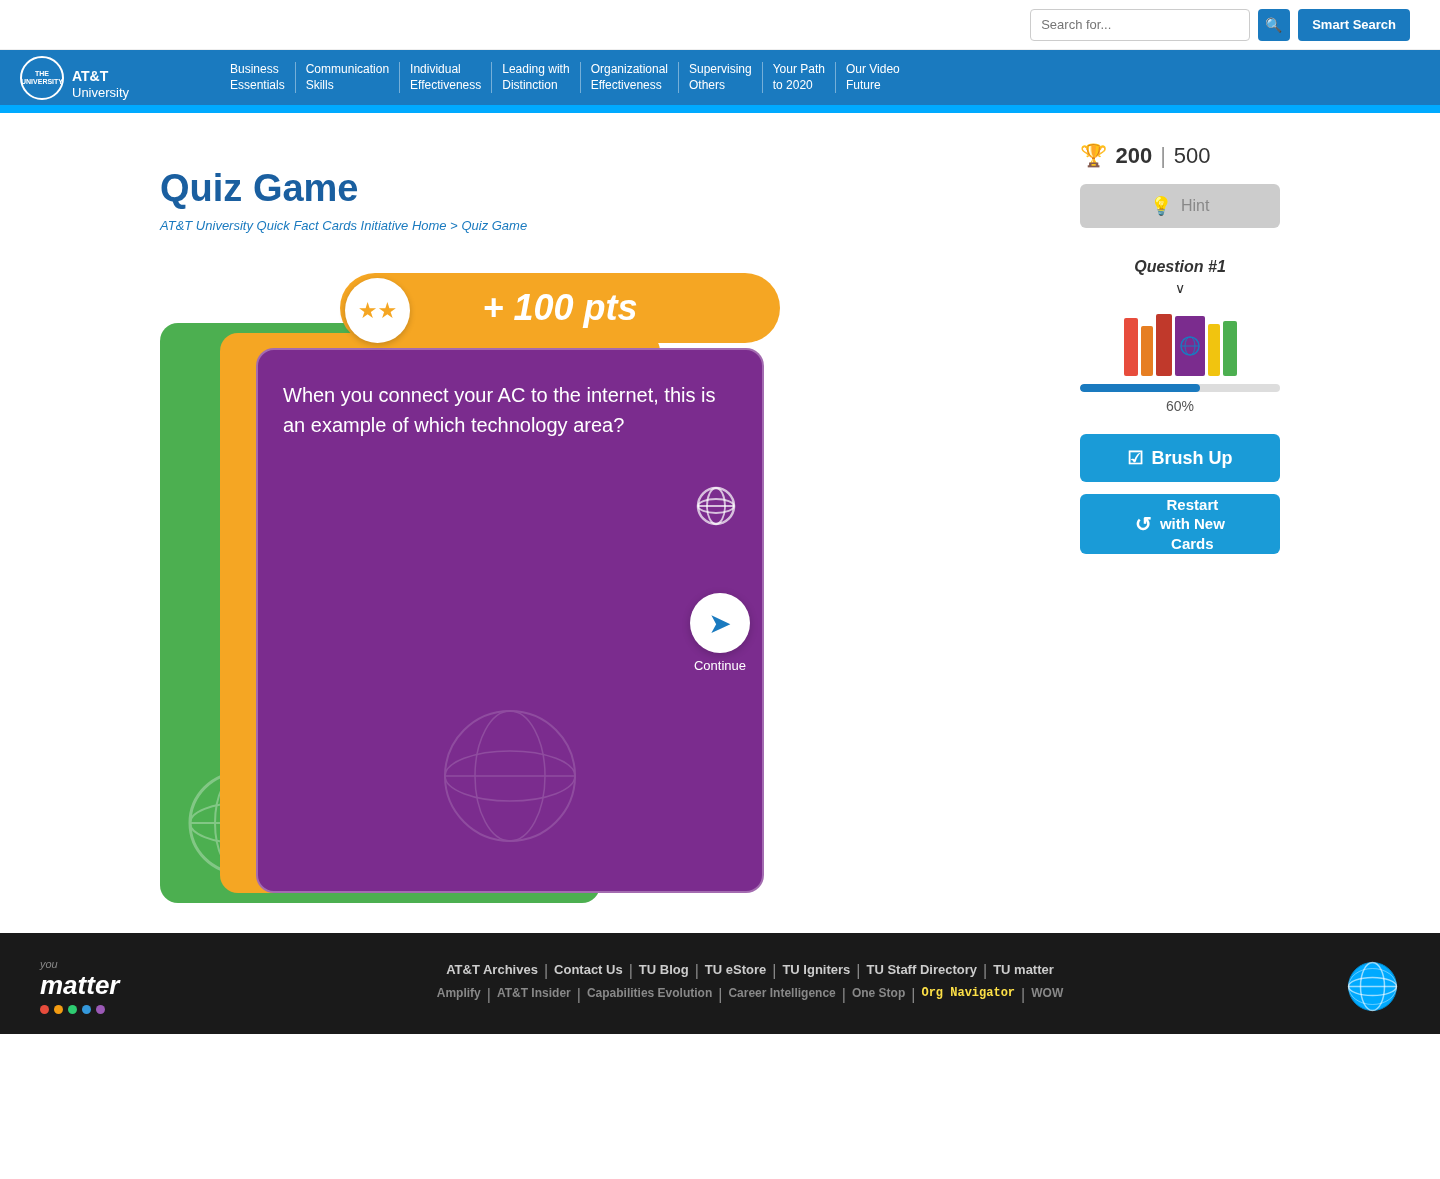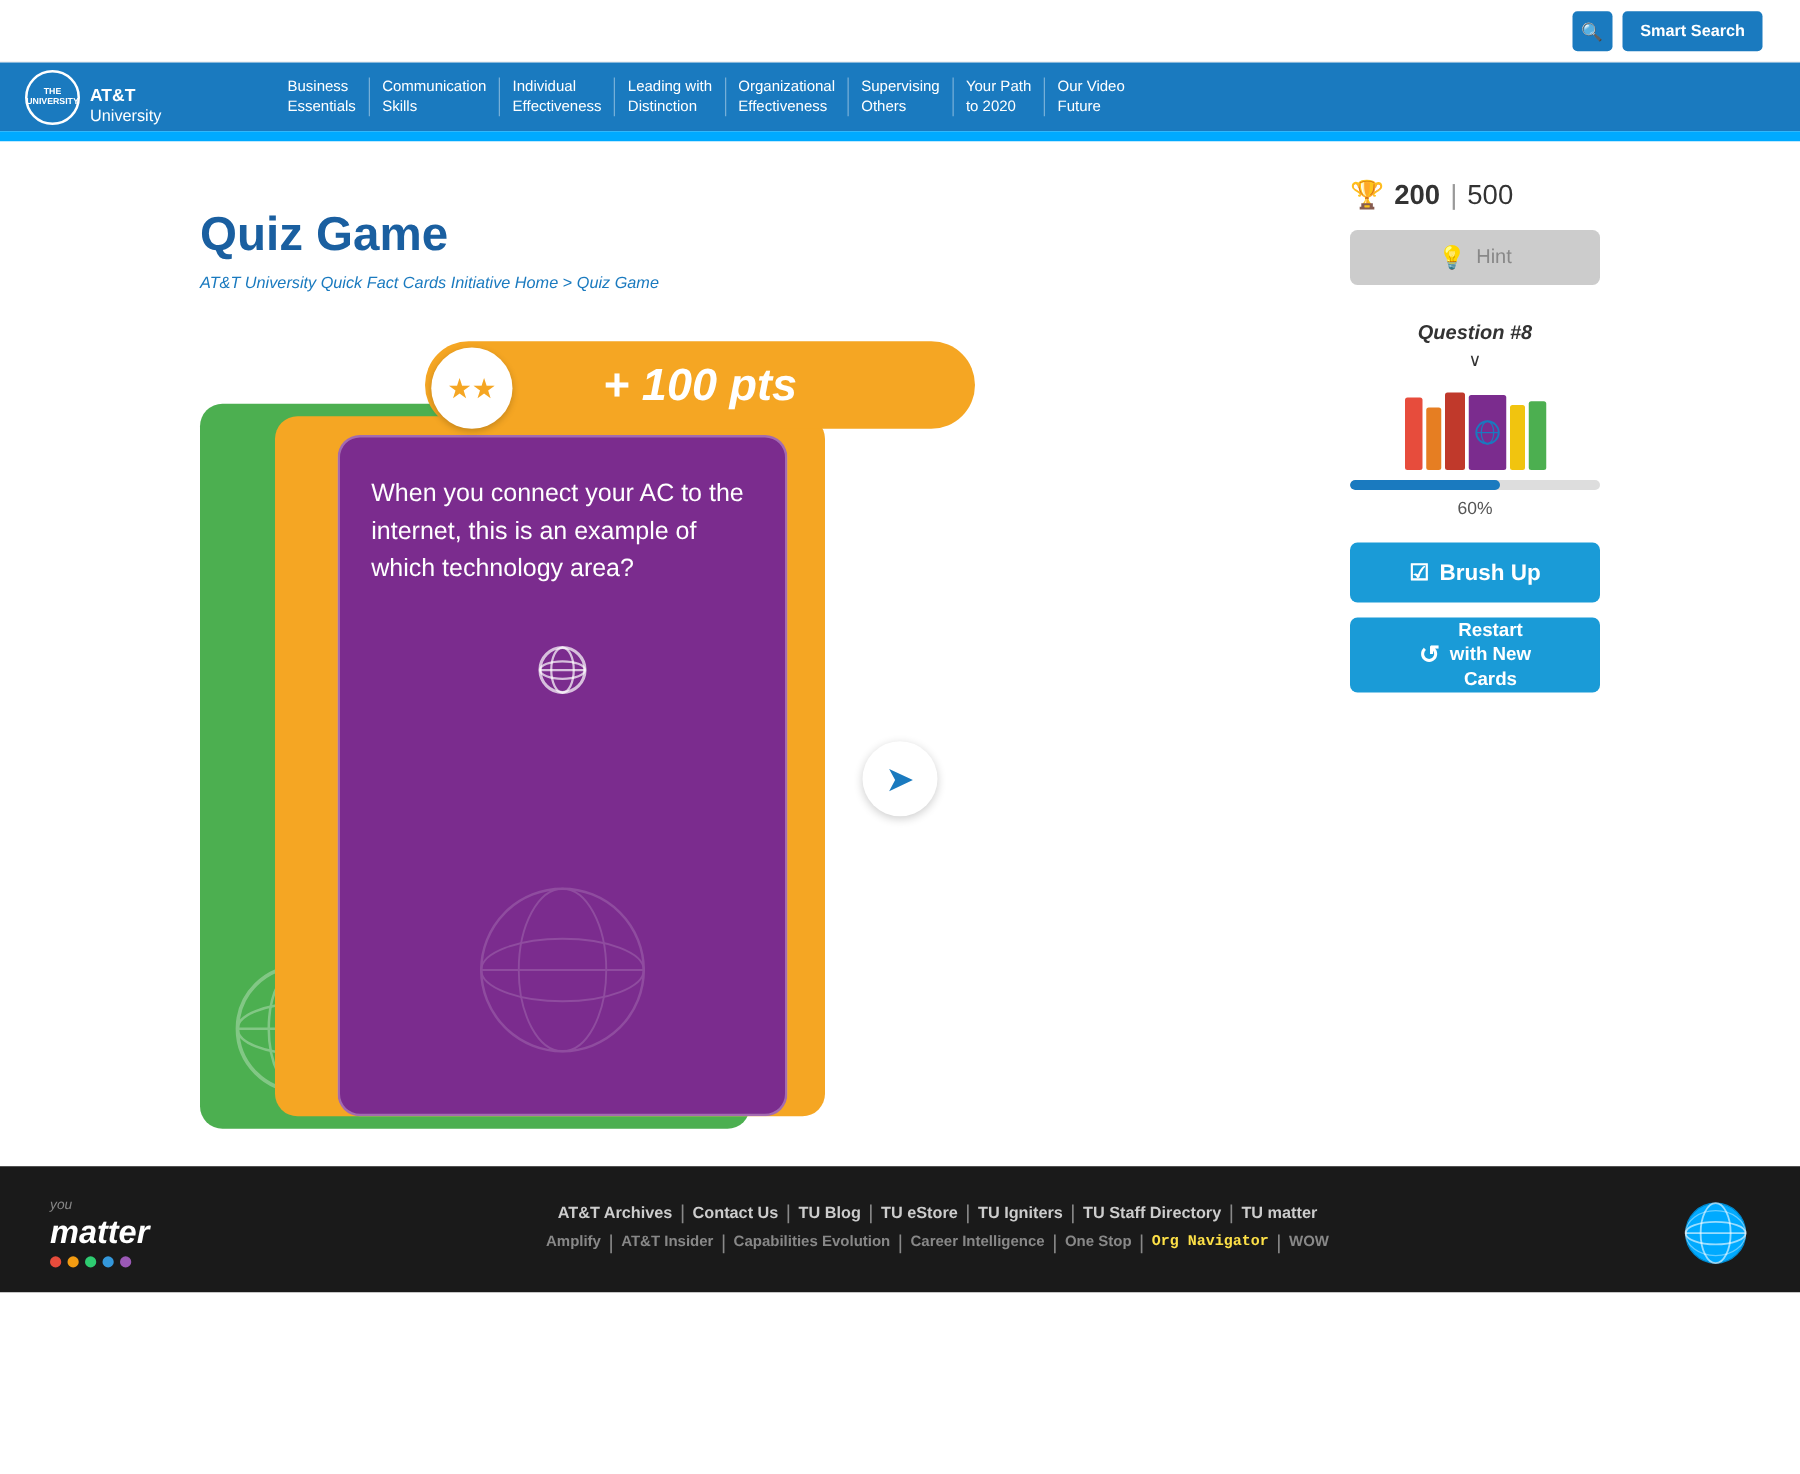--- a/index.html
+++ b/index.html
@@ -209,31 +209,31 @@
       width: 440px;
       height: 560px;
       background: #f5a623;
       border-radius: 18px;
       z-index: 2;
     }
 
     
     .main-card {
       position: absolute;
-      left: 110px;
+      left: 96px;
       top: 85px;
-      width: 360px;
+      width: 508px;
       height: 545px;
       background: #7b2c8e;
       border-radius: 18px;
       z-index: 5;
       padding: 30px 25px 20px;
       display: flex;
       flex-direction: column;
-      align-items: center;
+      align-items: flex-end;
       border: 2px solid rgba(255,255,255,0.3);
     }
     .card-question {
       color: #fff;
       font-size: 20px;
       text-align: left;
       line-height: 1.5;
       margin-bottom: 25px;
       width: 100%;
     }
@@ -460,20 +460,21 @@
       display: flex;
       align-items: center;
       justify-content: flex-end;
     }
   </style>
 </head>
 <body>
 
 <div class="top-bar">
   <div class="search-form">
+    <input type="text" class="search-input" placeholder="Search for..." style="">
     <button class="search-icon-btn">🔍</button>
     <button class="smart-search-btn">Smart Search</button>
   </div>
 </div>
 
 <div class="nav-bar">
   <div class="logo-area">
     <div class="logo-circle">
       <span style="font-size:7px;line-height:1.1;text-align:center;">THE<br>UNIVERSITY</span>
     </div>
@@ -580,21 +581,21 @@
       <span class="score-text">200</span>
       <span class="score-divider">|</span>
       <span class="score-total">500</span>
     </div>
 
     <button class="hint-btn">
       <span class="hint-icon">💡</span>
       <span>Hint</span>
     </button>
 
-    <div class="question-label">Question #8</div>
+    <div class="question-label">Question #1</div>
     <div class="question-chevron">∨</div>
 
     <div class="books-img">
       <div class="book" style="width:14px;height:58px;background:#e74c3c;"></div>
       <div class="book" style="width:12px;height:50px;background:#e67e22;"></div>
       <div class="book" style="width:16px;height:62px;background:#c0392b;"></div>
       <div class="book" style="width:30px;height:60px;background:#7b2c8e;display:flex;align-items:center;justify-content:center;">
         <svg width="22" height="22" viewBox="0 0 22 22">
           <circle cx="11" cy="11" r="9" fill="none" stroke="#1a7abf" stroke-width="1.5"></circle>
           <ellipse cx="11" cy="11" rx="5" ry="9" fill="none" stroke="#1a7abf" stroke-width="1"></ellipse>

